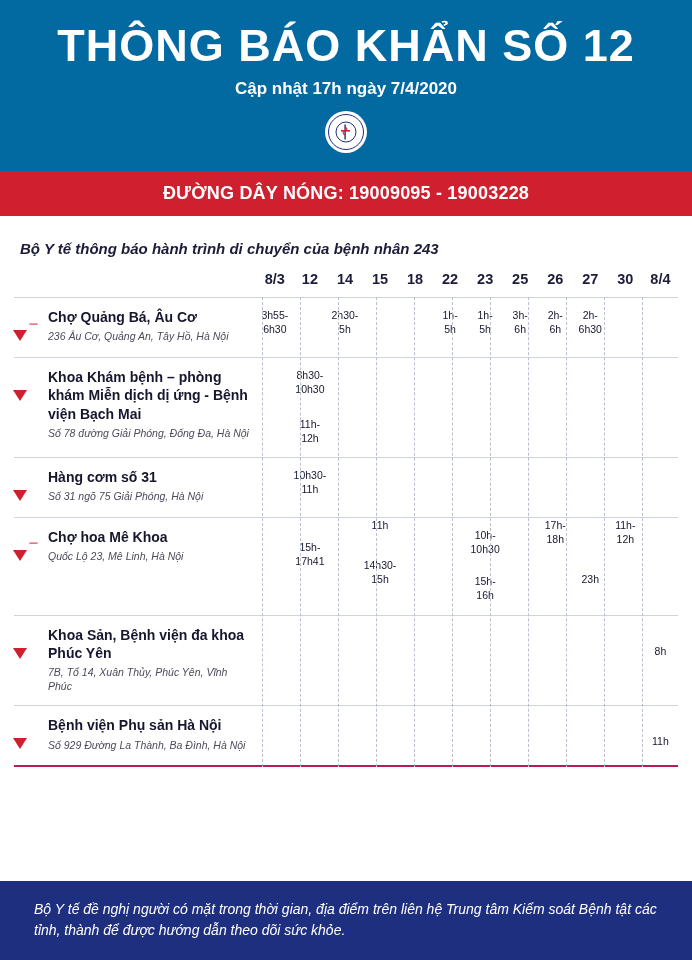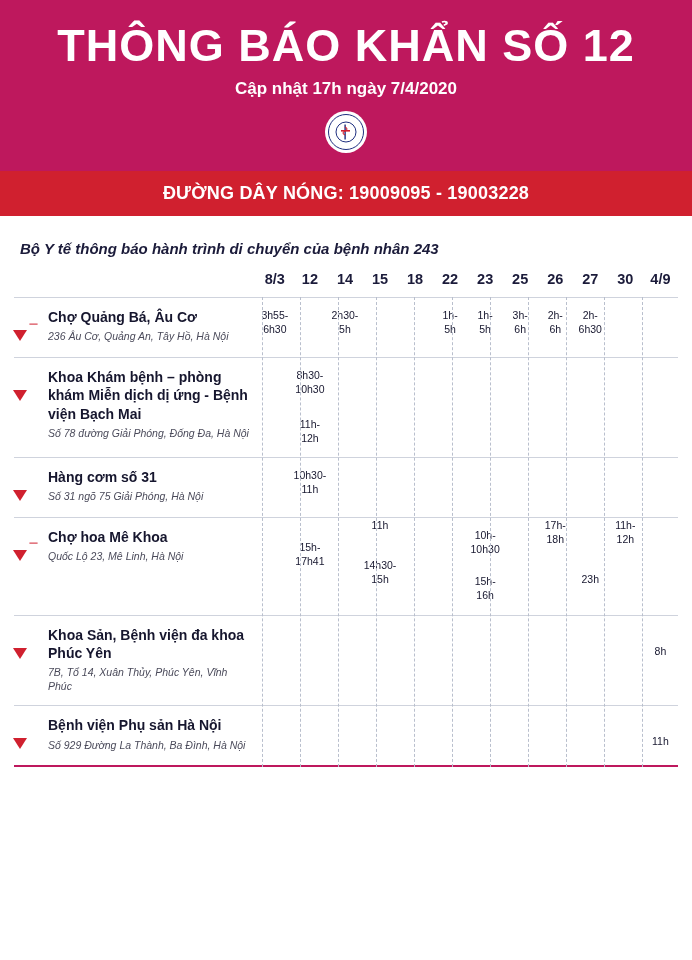--- a/index.html
+++ b/index.html
@@ -7,21 +7,21 @@
   body {
     width: 692px;
     height: 960px;
     font-family: "Liberation Sans", sans-serif;
     background: #ffffff;
     overflow: hidden;
   }
 
   
   .header {
-    background: #be185d;
+    background: #0369a1;
     color: #ffffff;
     padding: 22px 20px 10px 20px;
     text-align: center;
     position: relative;
   }
   .header-title {
     font-size: 45px;
     font-weight: bold;
     letter-spacing: 1px;
     line-height: 1.05;
@@ -258,21 +258,21 @@
           <th>12</th>
           <th>14</th>
           <th>15</th>
           <th>18</th>
           <th>22</th>
           <th>23</th>
           <th>25</th>
           <th>26</th>
           <th>27</th>
           <th>30</th>
-          <th>4/9</th>
+          <th>8/4</th>
         </tr>
       </thead>
       <tbody id="tl-body">
           <tr>
             <td class="place">
               <div class="place-row">
                 <span class="pin"><span class="pin-body"></span><span class="pin-glyph">
                     <svg width="15" height="13" viewBox="0 0 15 13">
                       <path d="M1 4 L3 1 H12 L14 4 Z" fill="#fff"></path>
                       <rect x="2" y="5.2" width="11" height="6.2" fill="#fff"></rect>
@@ -458,13 +458,14 @@
             <td class="cell"></td>
             <td class="cell"></td>
             <td class="cell" style="padding-top: 28px;">
               <span class="slot">11h</span>
             </td>
           </tr>
         </tbody>
     </table>
   </div>
 
+  <div class="footer">Bộ Y tế đề nghị người có mặt trong thời gian, địa điểm trên liên hệ Trung tâm Kiểm soát Bệnh tật các tỉnh, thành để được hướng dẫn theo dõi sức khỏe.</div>
 </div>
 
 </body></html>

